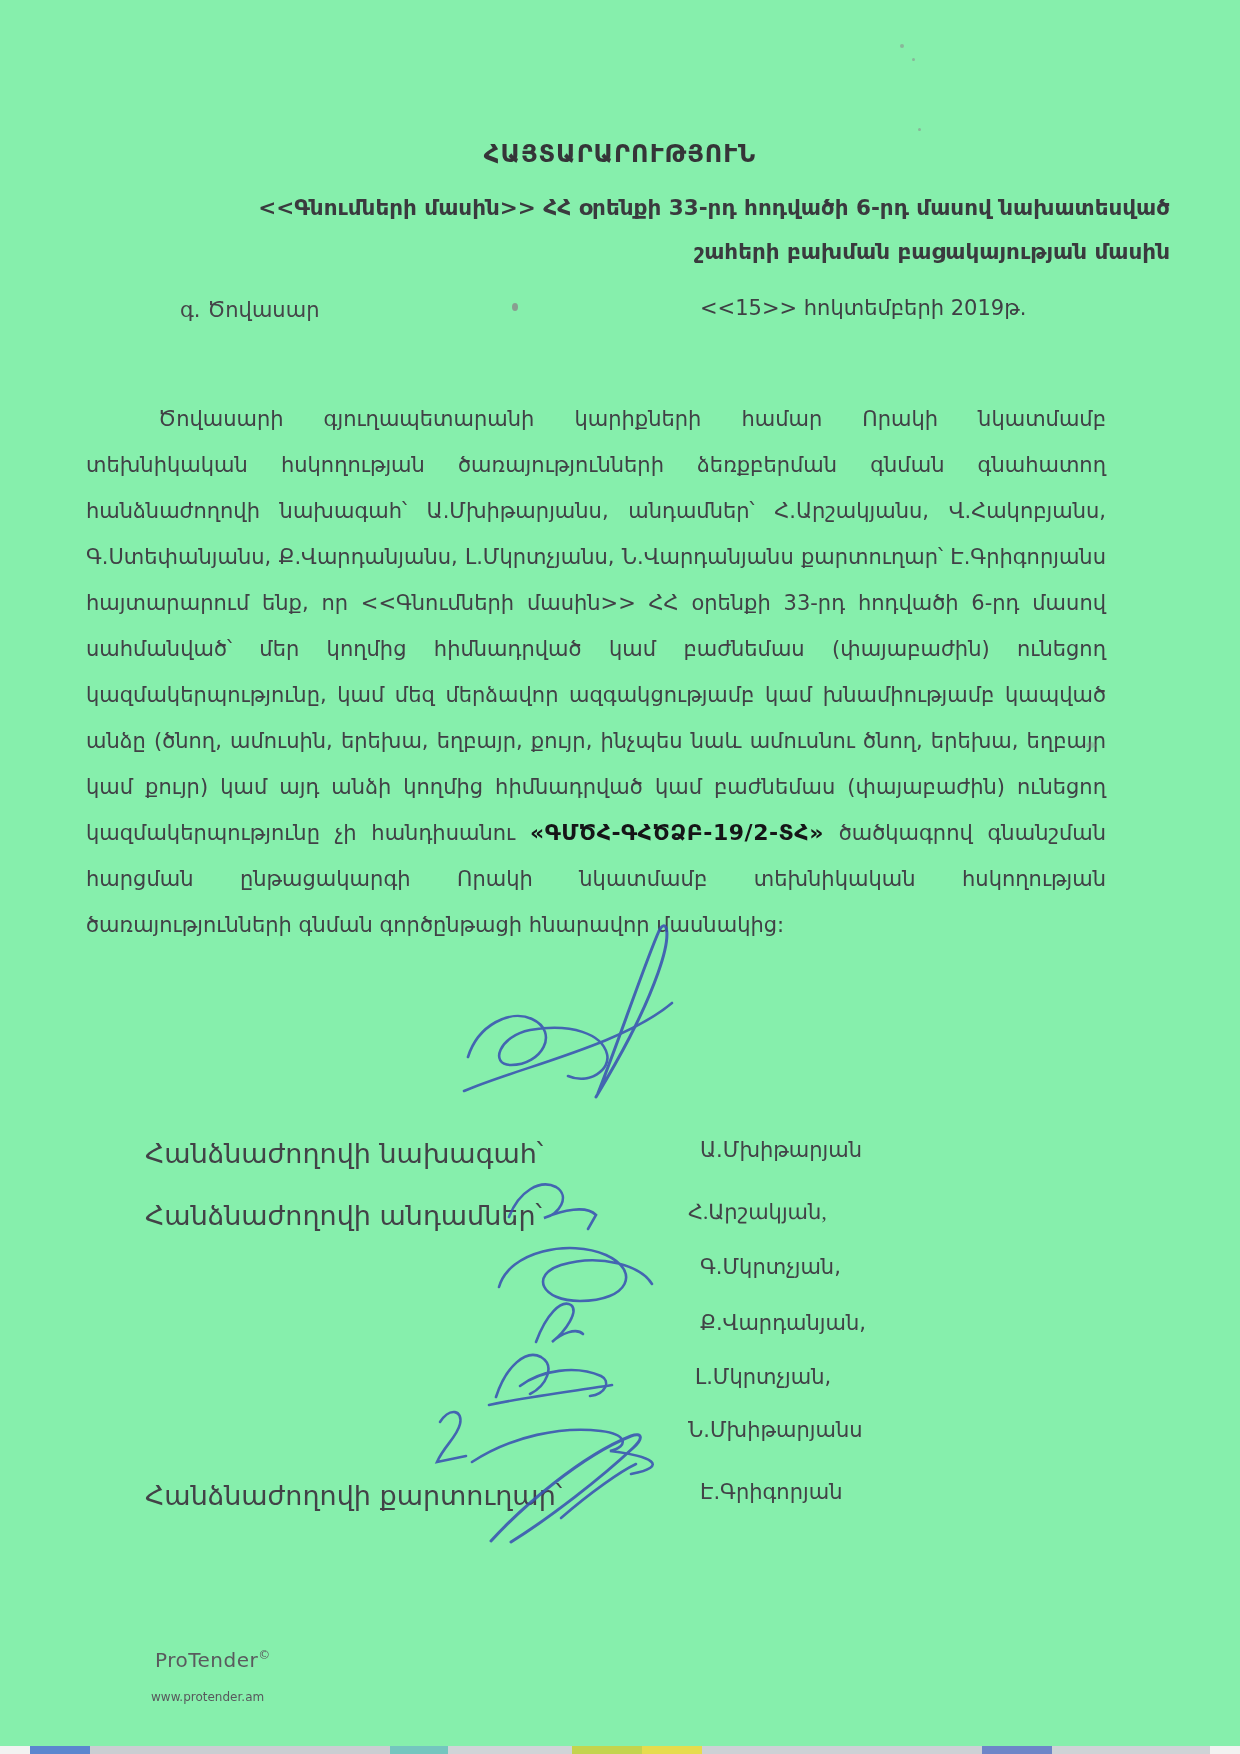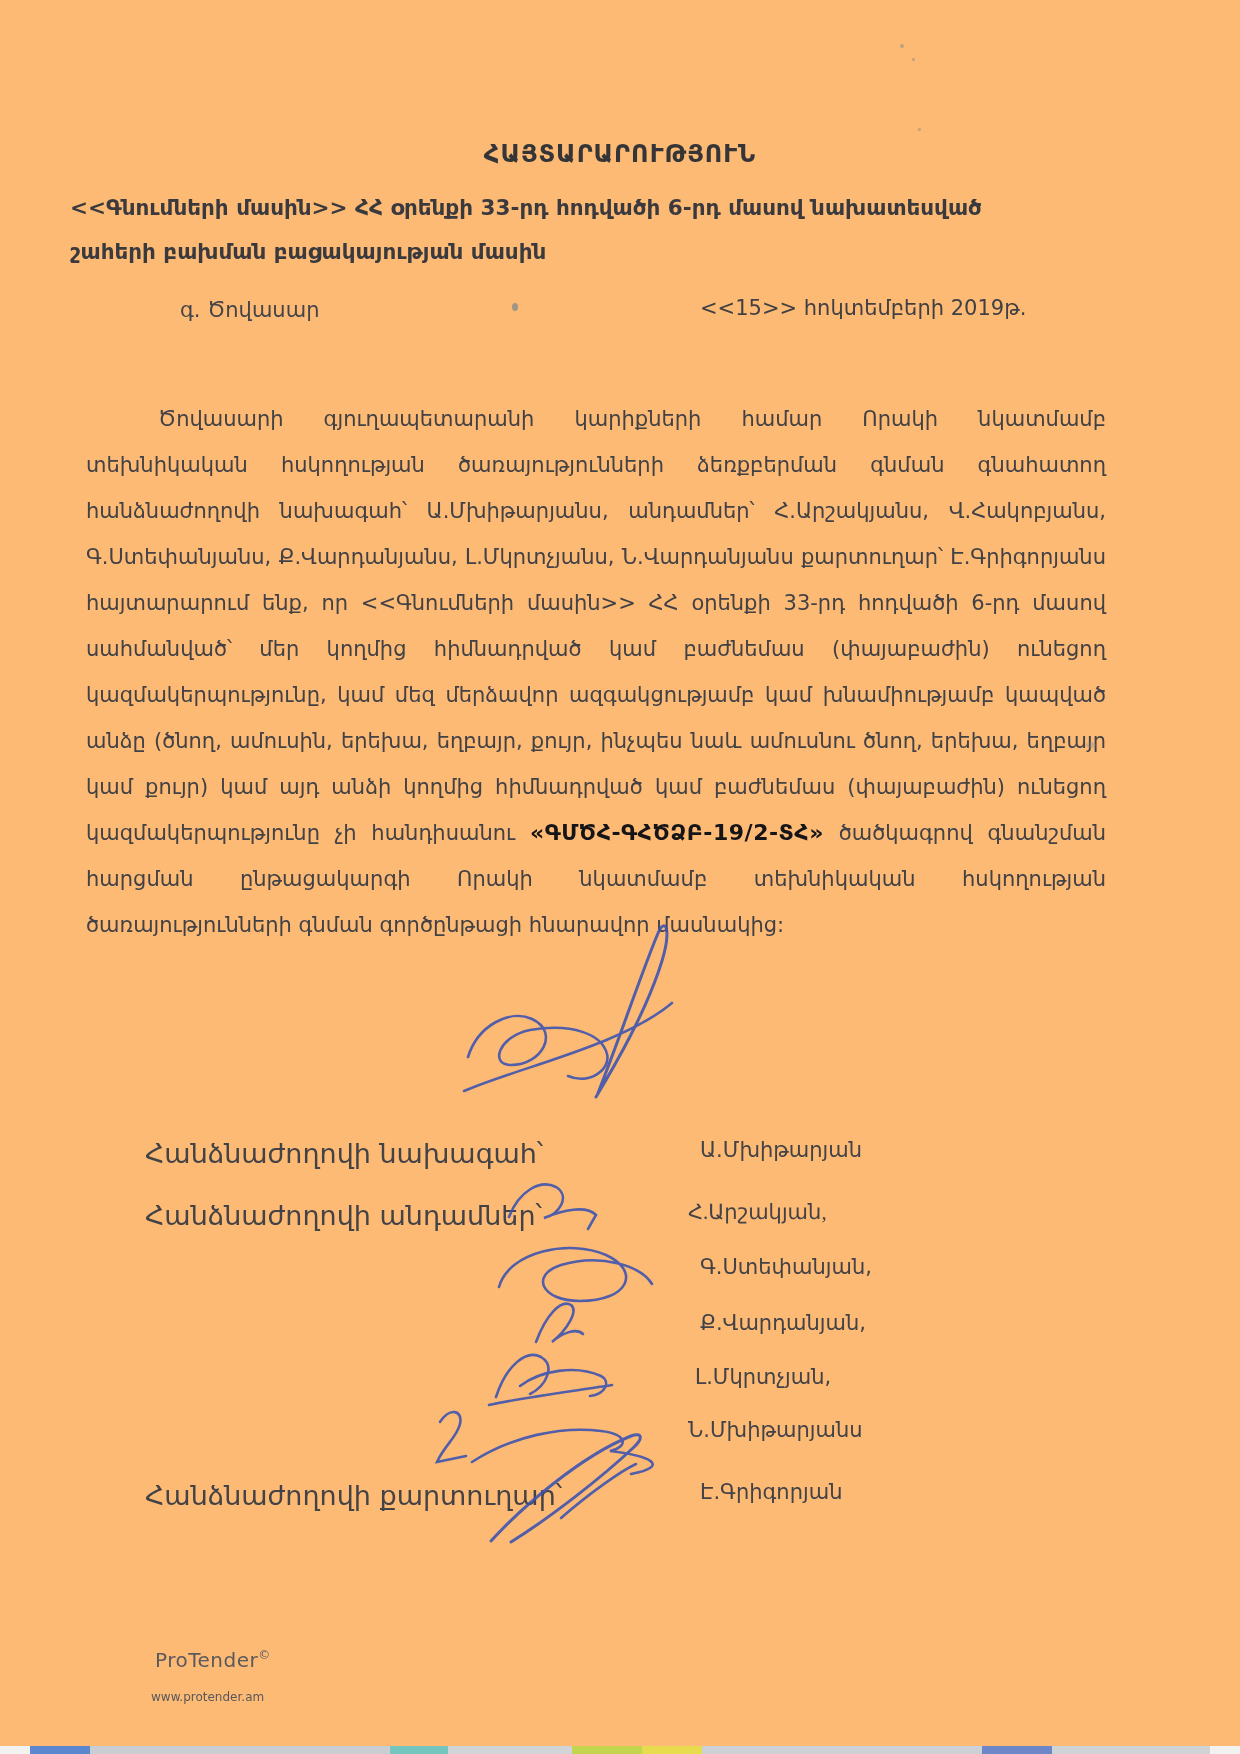--- a/index.html
+++ b/index.html
@@ -1,32 +1,32 @@
 <!DOCTYPE html>
 <html><head>
 <meta charset="utf-8">
 <style>
   html,body{margin:0;padding:0;background:#e9e9e9;}
   .page{
     position:relative;
     width:1240px;height:1754px;
     margin:0 auto;
-    background:#fdba74;
+    background:#86efac;
     overflow:hidden;
     font-family:"DejaVu Sans",sans-serif;
     color:#3e3e42;
   }
   .title{
     position:absolute;top:140px;left:0;width:100%;
     text-align:center;font-size:24px;font-weight:bold;
     letter-spacing:1px;color:#353538;
   }
   .subtitle{
     position:absolute;top:186px;left:70px;width:1100px;
-    text-align:left;font-size:21.5px;font-weight:bold;
+    text-align:right;font-size:21.5px;font-weight:bold;
     line-height:44px;color:#3a3a3e;
   }
   .place{
     position:absolute;top:298px;left:180px;
     font-size:21px;color:#454549;
   }
   .date{
     position:absolute;top:296px;left:700px;
     font-size:21px;color:#3f3f44;
   }
@@ -78,21 +78,21 @@
   <div class="date">&lt;&lt;15&gt;&gt; հոկտեմբերի 2019թ.</div>
 
   <div class="body-par"><span>Ծովասարի գյուղապետարանի կարիքների համար Որակի նկատմամբ տեխնիկական հսկողության ծառայությունների ձեռքբերման գնման գնահատող հանձնաժողովի նախագահ՝ Ա.Մխիթարյանս, անդամներ՝ Հ.Արշակյանս, Վ.Հակոբյանս, Գ.Ստեփանյանս, Ք.Վարդանյանս, Լ.Մկրտչյանս, Ն.Վարդանյանս քարտուղար՝ Է.Գրիգորյանս հայտարարում ենք, որ &lt;&lt;Գնումների մասին&gt;&gt; ՀՀ օրենքի 33-րդ հոդվածի 6-րդ մասով սահմանված՝ մեր կողմից հիմնադրված կամ բաժնեմաս (փայաբաժին) ունեցող կազմակերպությունը, կամ մեզ մերձավոր ազգակցությամբ կամ խնամիությամբ կապված անձը (ծնող, ամուսին, երեխա, եղբայր, քույր, ինչպես նաև ամուսնու ծնող, երեխա, եղբայր կամ քույր) կամ այդ անձի կողմից հիմնադրված կամ բաժնեմաս (փայաբաժին) ունեցող կազմակերպությունը չի հանդիսանու </span><span class="code">«ԳՄԾՀ-ԳՀԾՁԲ-19/2-ՏՀ»</span><span> ծածկագրով գնանշման հարցման ընթացակարգի Որակի նկատմամբ տեխնիկական հսկողության ծառայությունների գնման գործընթացի հնարավոր մասնակից:</span></div>
 
   <div class="sig-label" style="top:1138px;left:145px;">Հանձնաժողովի նախագահ՝</div>
   <div class="sig-name" style="top:1138px;left:700px;">Ա.Մխիթարյան</div>
 
   <div class="sig-label" style="top:1200px;left:145px;">Հանձնաժողովի  անդամներ՝</div>
   <div class="sig-name" style="top:1200px;left:688px;font-family:Liberation Serif, serif;">Հ.Արշակյան,</div>
 
-  <div class="sig-name" style="top:1255px;left:700px;">Գ.Ստեփանյան,</div>
+  <div class="sig-name" style="top:1255px;left:700px;">Գ.Մկրտչյան,</div>
   <div class="sig-name" style="top:1311px;left:700px;">Ք.Վարդանյան,</div>
   <div class="sig-name" style="top:1365px;left:695px;">Լ.Մկրտչյան,</div>
   <div class="sig-name" style="top:1418px;left:688px;">Ն.Մխիթարյանս</div>
 
   <div class="sig-label" style="top:1480px;left:145px;">Հանձնաժողովի քարտուղար՝</div>
   <div class="sig-name" style="top:1480px;left:700px;">Է.Գրիգորյան</div>
 
   <svg class="ink" width="380" height="640" viewBox="0 0 380 640">
     <g fill="none" stroke="#3a52b2" stroke-width="2.6" stroke-linecap="round" opacity="0.88">
 

